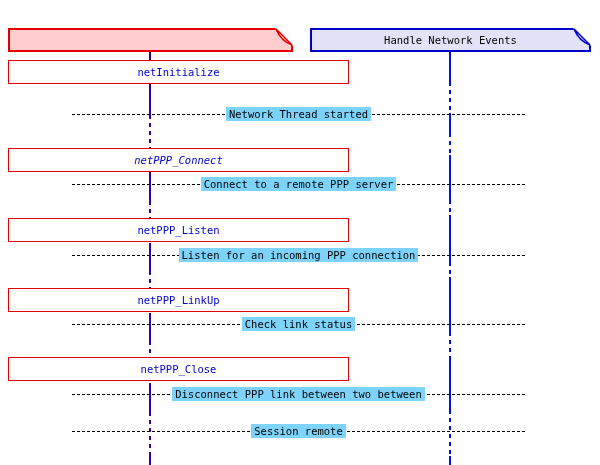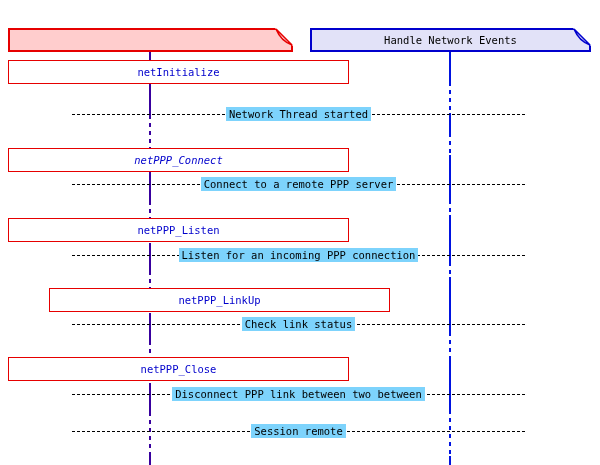--- a/index.html
+++ b/index.html
@@ -111,21 +111,21 @@
 
   <div class="callbox" style="top:60px;">
     <span>netInitialize</span>
   </div>
   <div class="callbox" style="top:148px;font-style:italic;">
     <span>netPPP_Connect</span>
   </div>
   <div class="callbox" style="top:218px;">
     <span>netPPP_Listen</span>
   </div>
-  <div class="callbox" style="top:288px;margin-left:41px;">
+  <div class="callbox" style="top:288px;">
     <span>netPPP_LinkUp</span>
   </div>
   <div class="callbox" style="top:357px;">
     <span>netPPP_Close</span>
   </div>
 
   <div class="msg" style="top:115px;">
     <div class="line"></div>
     <div class="label"><span>Network Thread started</span></div>
   </div>

